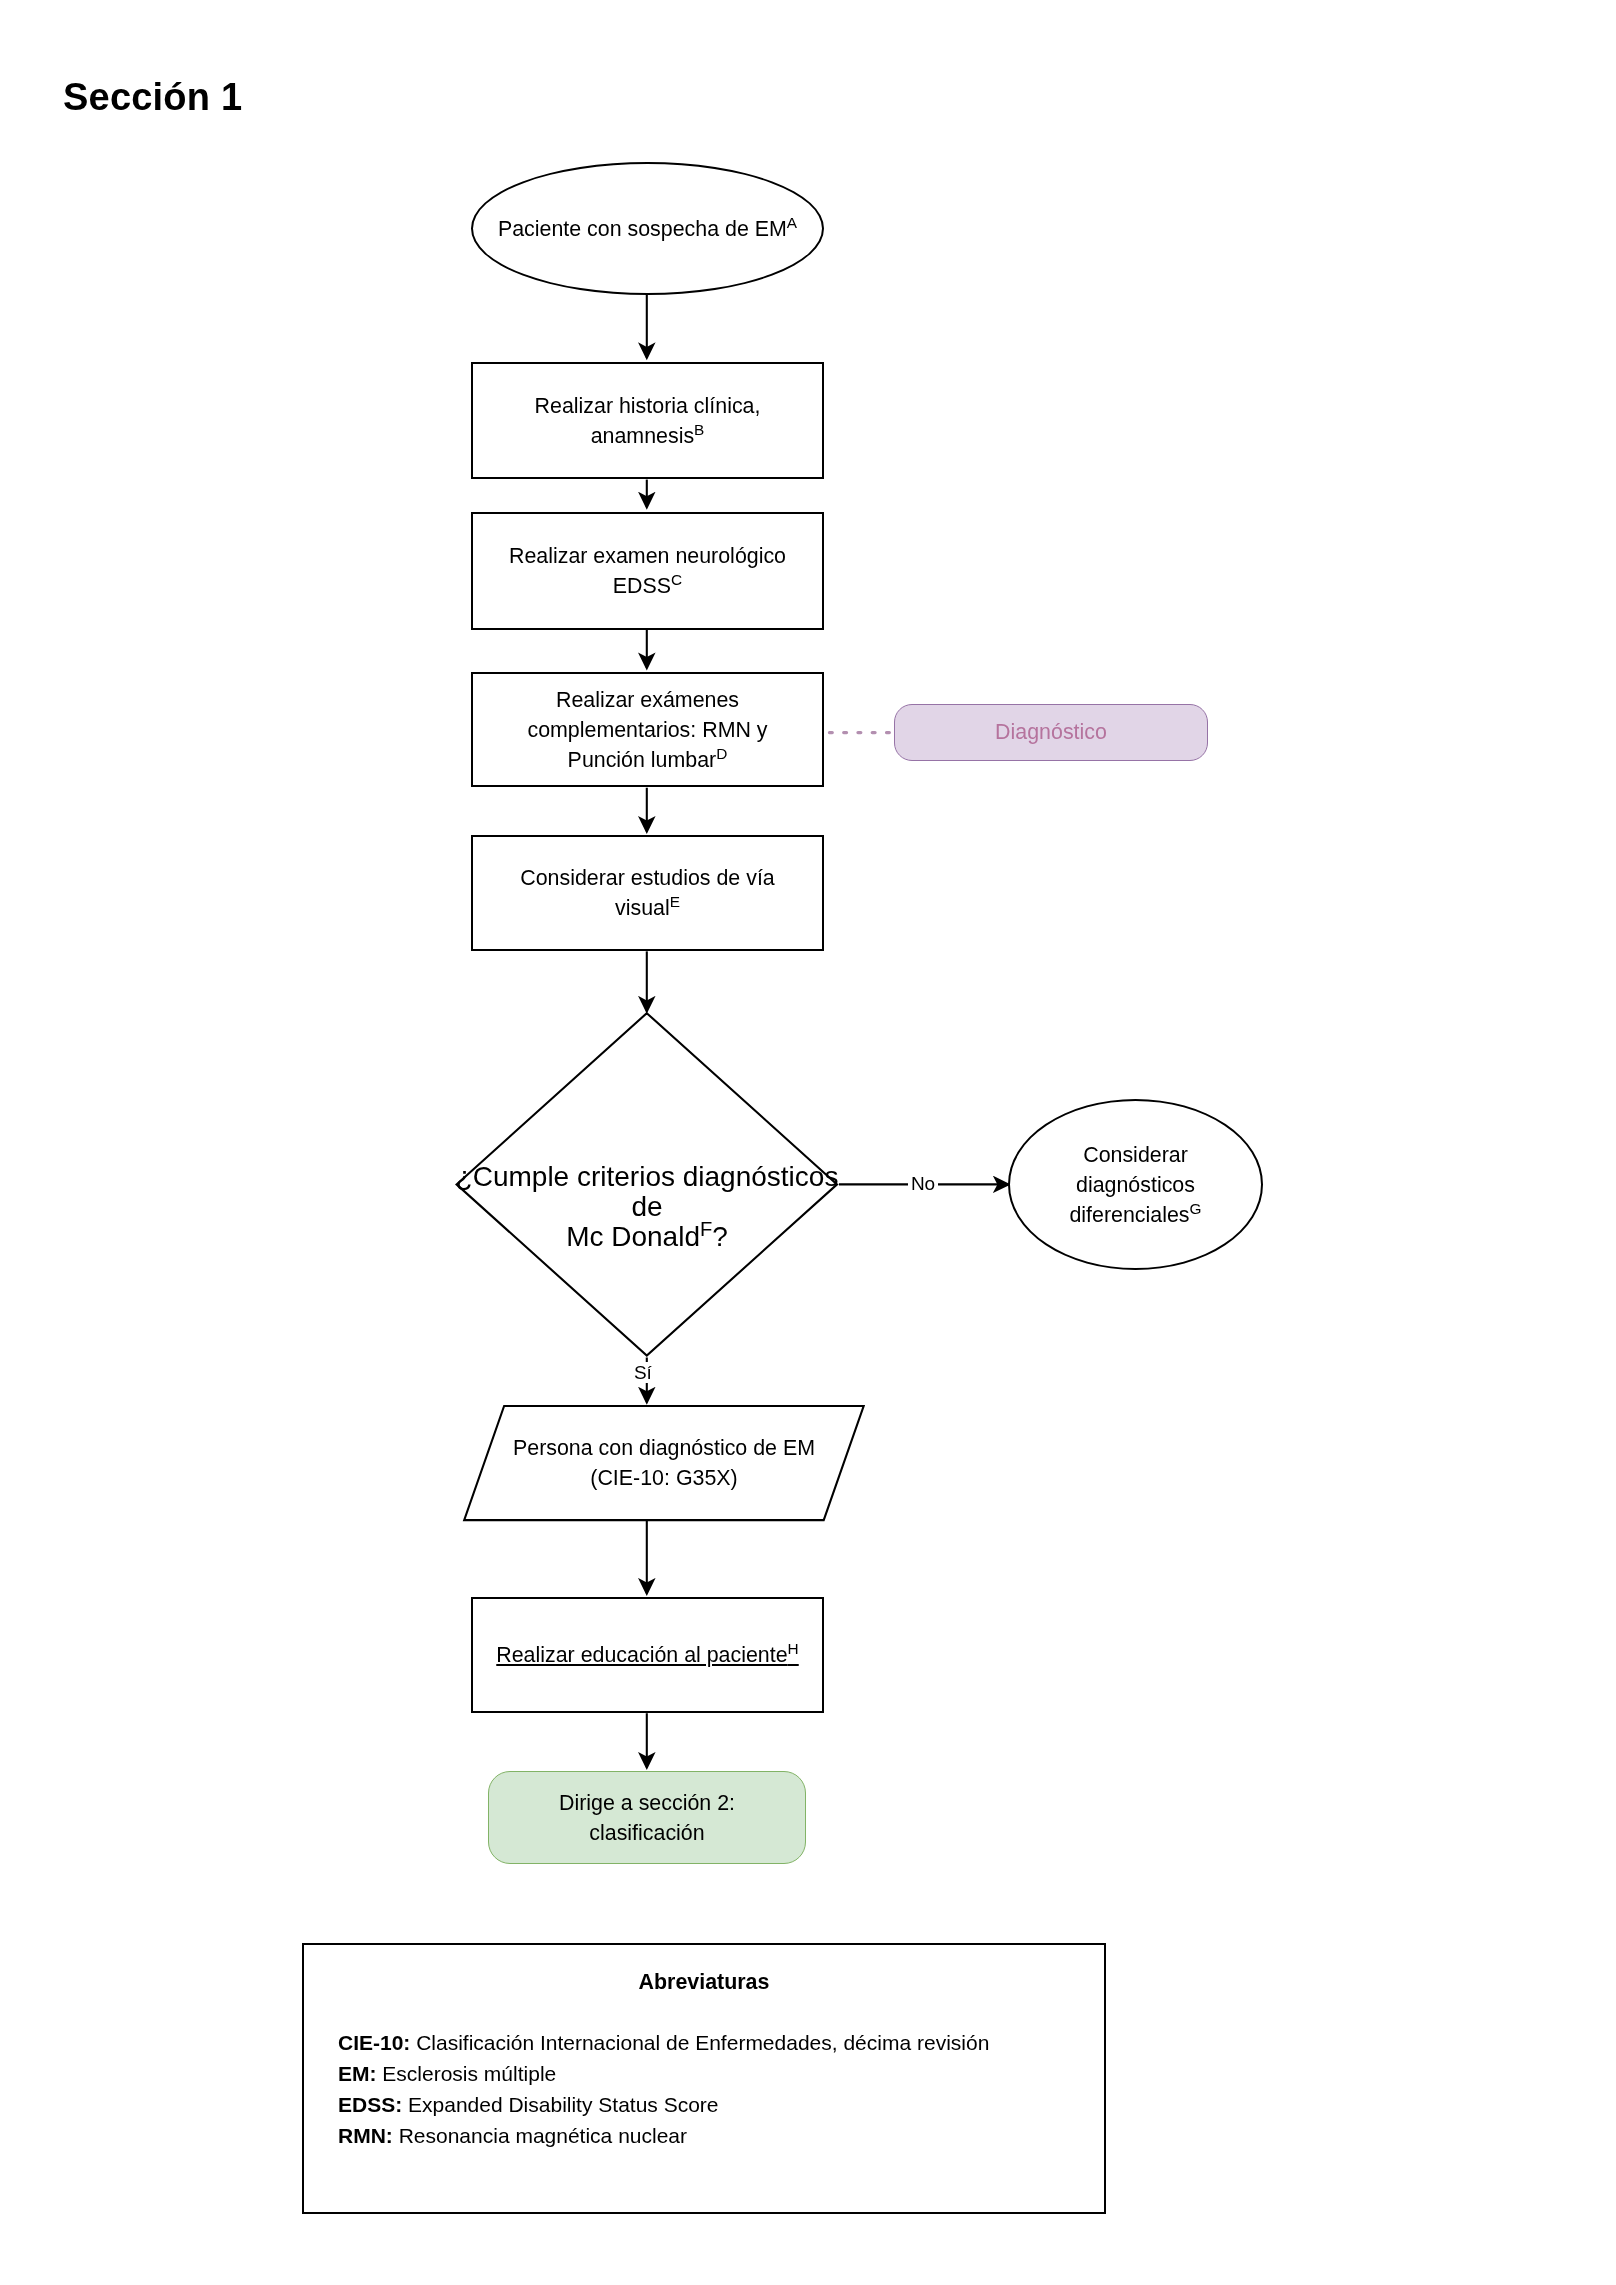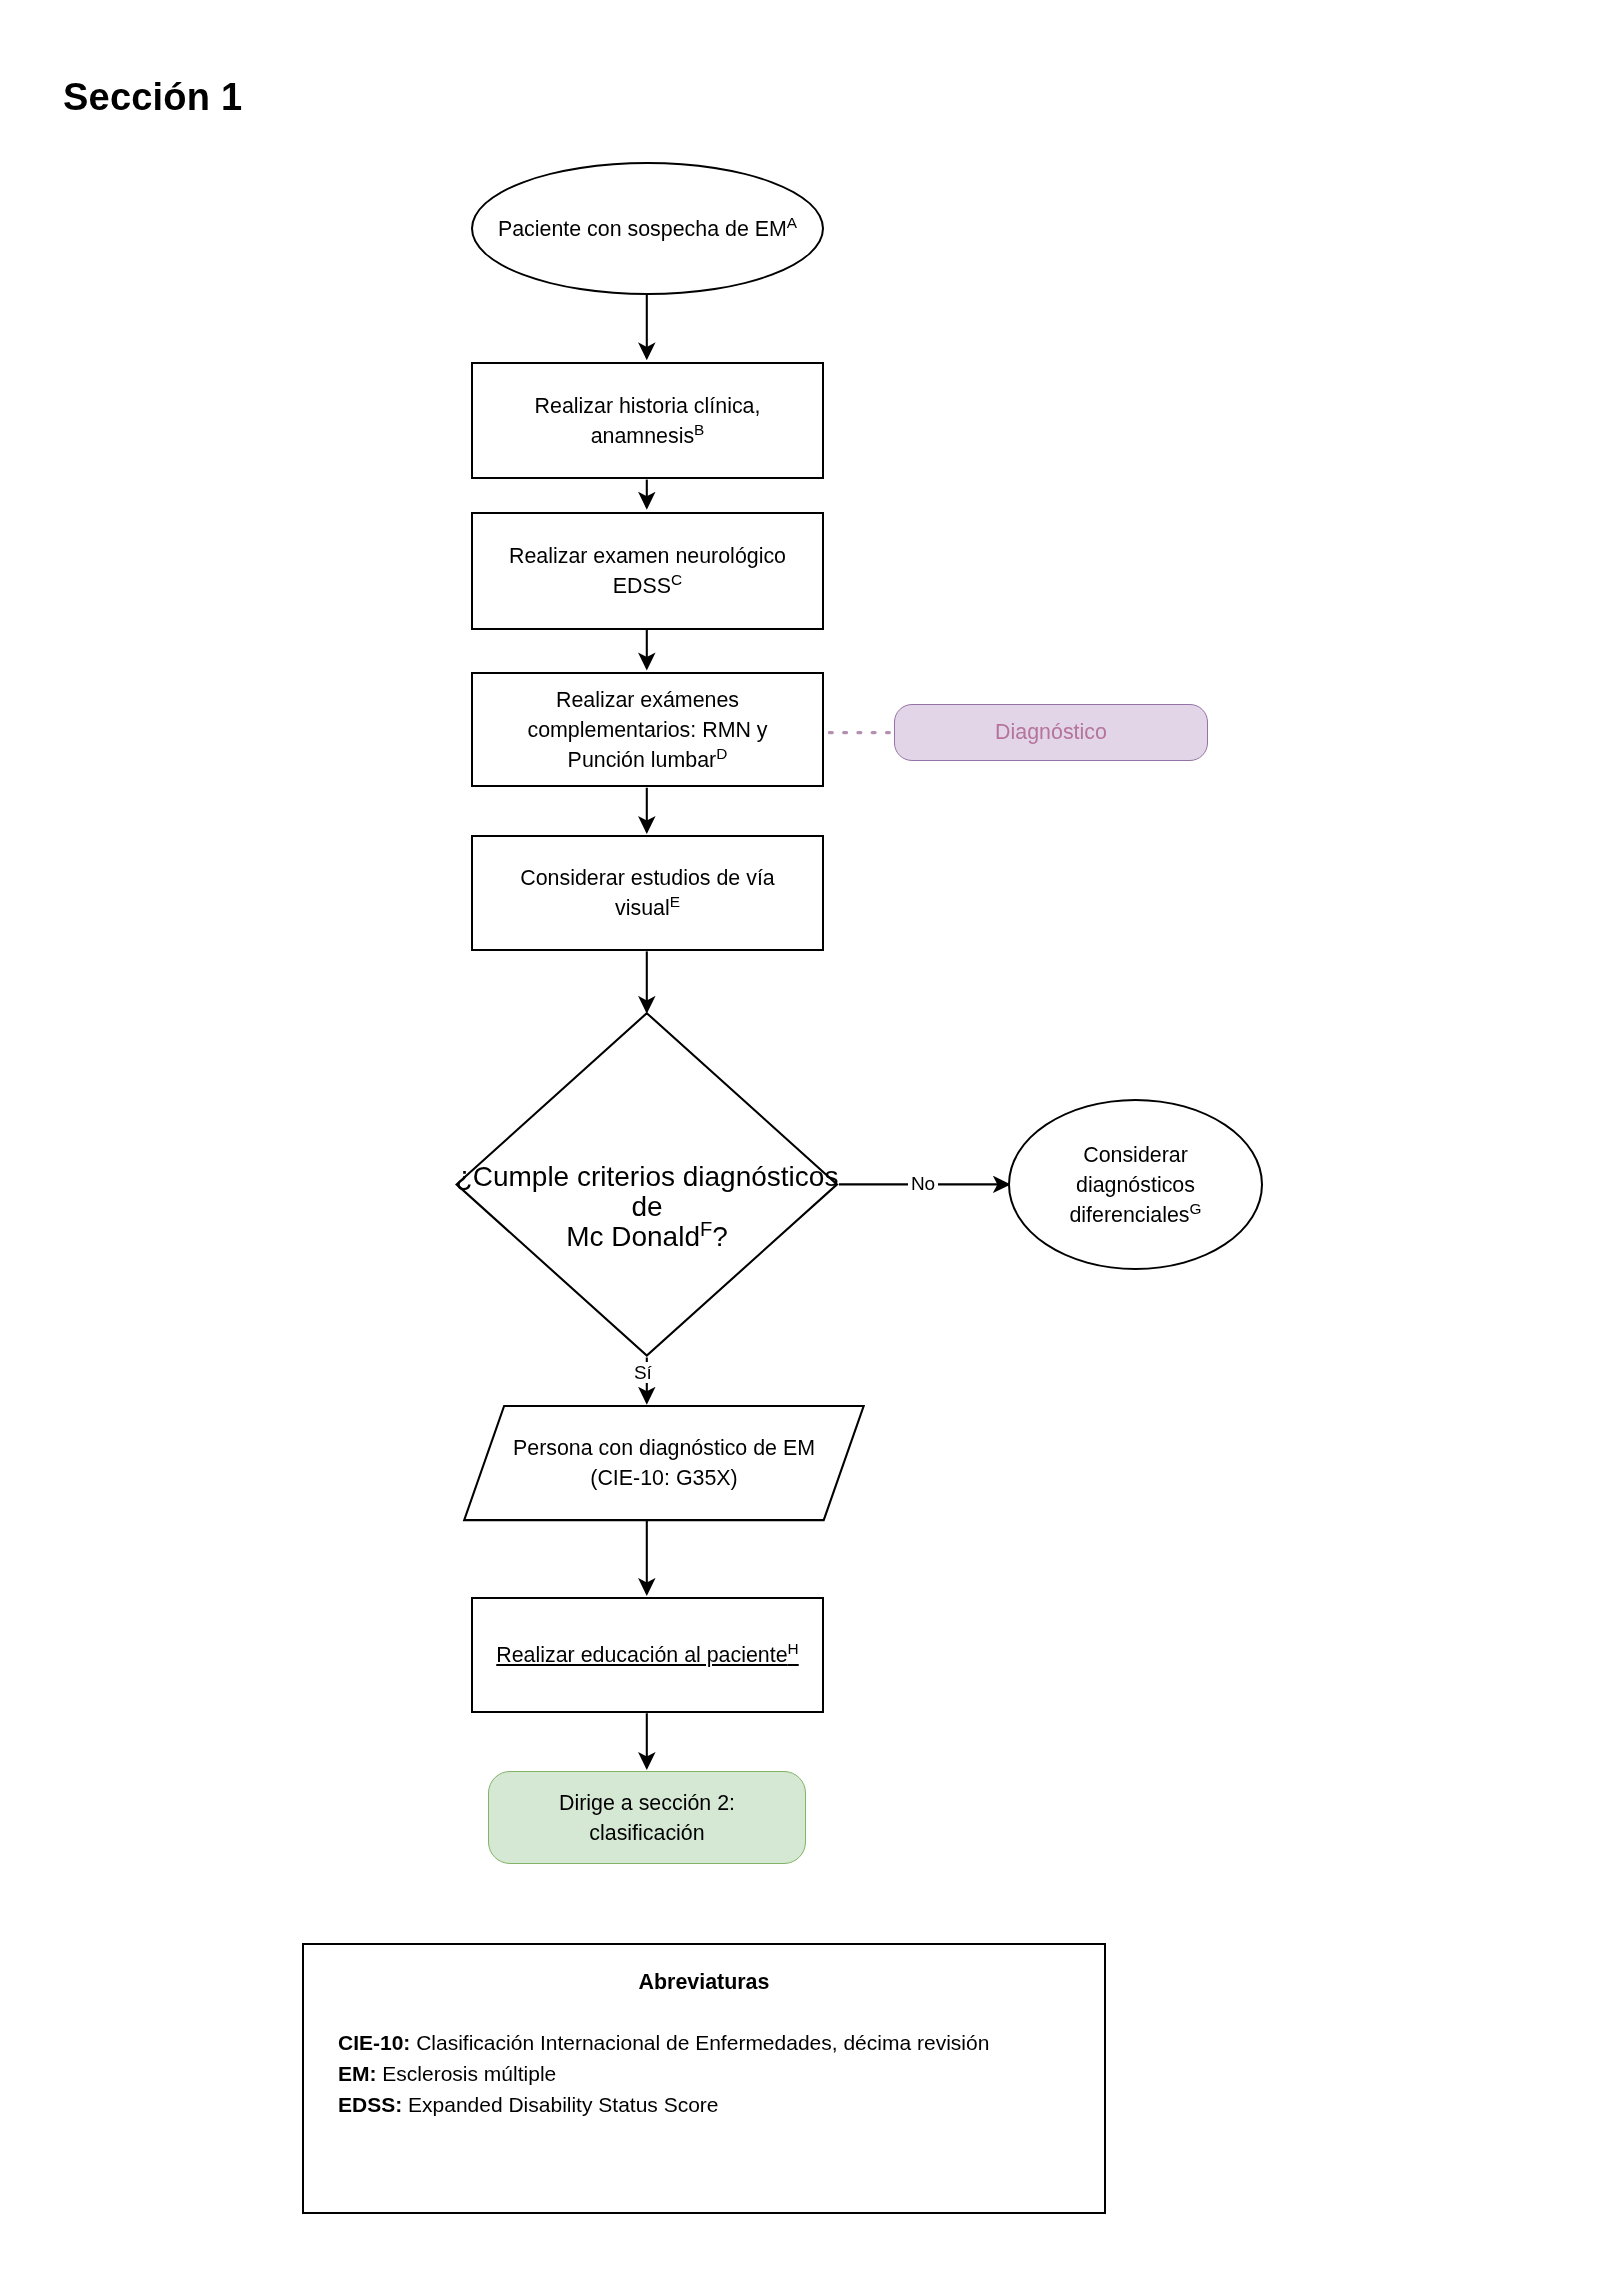--- a/index.html
+++ b/index.html
@@ -220,14 +220,17 @@
   <div id="abbrev-title">Abreviaturas</div>
   <div class="abbrev-line">
     <b>CIE-10:</b><span> Clasificación Internacional de Enfermedades, décima revisión</span>
   </div>
   <div class="abbrev-line">
     <b>EM:</b><span> Esclerosis múltiple</span>
   </div>
   <div class="abbrev-line">
     <b>EDSS:</b><span> Expanded Disability Status Score</span>
   </div>
+  <div class="abbrev-line">
+    <b>RMN:</b><span> Resonancia magnética nuclear</span>
+  </div>
 </div>
 
 
 </body></html>

